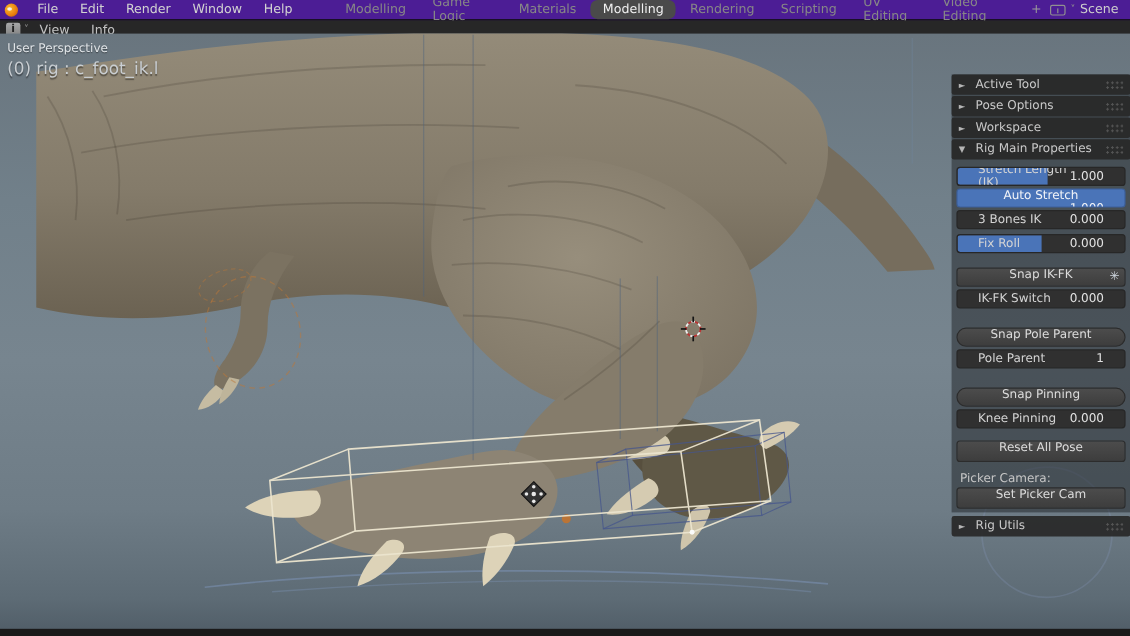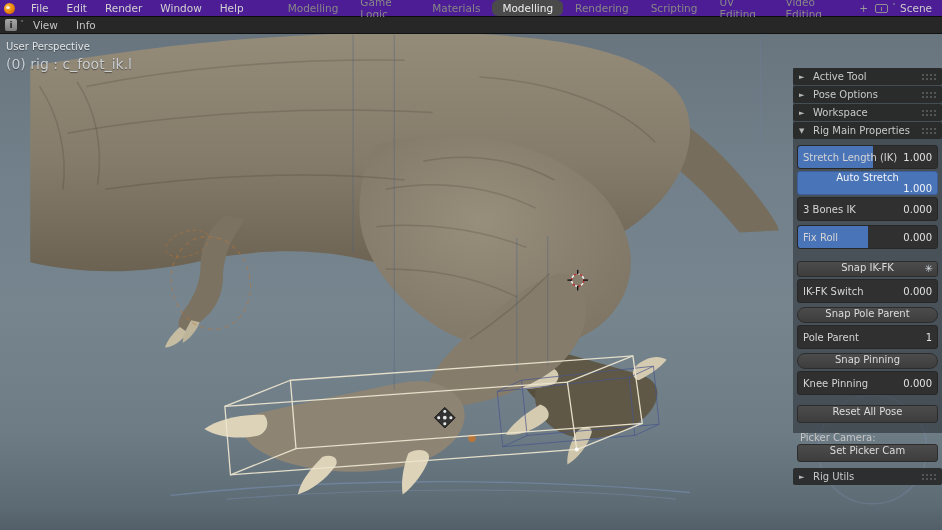--- a/index.html
+++ b/index.html
@@ -29,51 +29,51 @@
 
   
   .infobar { position:absolute; left:0; top:17px; width:942px; height:17px;
              background:#272727; border-bottom:1px solid #121212;
              display:flex; align-items:center; font-size:10.5px; color:#c3c3c3; }
   .editor-icon { width:12px; height:12px; margin:0 3px 0 5px; border-radius:2px;
                  background:linear-gradient(#a8a8a8,#7e7e7e); color:#222;
                  font-size:9px; font-weight:bold; text-align:center; line-height:12px; }
 
   
-  .viewport { position:absolute; left:0; top:34px; width:942px; height:496px;
+  .viewport { position:absolute; left:0; top:28px; width:942px; height:496px;
               background:linear-gradient(180deg,#69757e 0%,#71808a 28%,#77858f 55%,#6e7c86 80%,#5d6b75 95%,#525f69 100%); }
   .viewport svg { position:absolute; left:0; top:0; }
   .vp-overlay { position:absolute; left:6px; top:7px; z-index:5; text-shadow:0 1px 1px rgba(0,0,0,.45); }
   .vp-line1 { font-size:10px; color:#e2e6e9; }
   .vp-line2 { font-size:14px; color:#c9ced2; margin-top:4px; }
 
   
   .npanel { position:absolute; right:0; top:34px; width:149px; height:365px;
             background:rgba(33,36,40,0.52); z-index:6; font-size:10px; color:#cccccc; }
   .phead { height:17px; margin-bottom:1px; background:rgba(40,40,40,0.92);
            display:flex; align-items:center; padding:0 6px; color:#c9c9c9; border-radius:2px; }
   .phead .arr { font-size:7px; color:#b5b5b5; margin-right:6px; width:8px; }
   .phead .grip { margin-left:auto; width:15px; height:8px;
                  background-image:radial-gradient(circle,#5f5f5f 1px,transparent 1.1px);
                  background-size:4px 4px; opacity:.8; }
   .pcontent { padding:5px 4px 0 4px; }
-  .prow { position:relative; height:24px; margin-bottom:2px; background:#303030;
+  .prow { position:relative; height:16px; margin-bottom:2px; background:#303030;
           border:1px solid #272727; border-radius:3px; display:flex; align-items:center;
-          padding:0 5px; overflow:hidden;justify-content:space-between; }
+          padding:0 17px; overflow:hidden;justify-content:space-between; }
   .prow .fill { position:absolute; left:0; top:0; bottom:0; background:#4a74b8; border-radius:2px 0 0 2px; }
   .prow .lbl { position:relative; z-index:1; color:#d4d4d4; }
   .prow .val { position:relative; z-index:1; margin-left:auto; color:#e2e2e2; }
   .prow.fullblue { background:#4a74b8; border-color:#3c5f99;flex-direction:column; }
   .prow.fullblue .lbl,.prow.fullblue .val { color:#f2f4f8; }
   .pbtn { height:16px; margin-bottom:2px; background:linear-gradient(#4c4c4c,#3d3d3d);
           border:1px solid #2c2c2c; border-radius:3px; display:flex; 
           justify-content:center; color:#dcdcdc; position:relative; }
   .pbtn .sparkle { position:absolute; right:4px; top:1px; font-size:10px; color:#cfd6de; }
   .plabel { height:13px; display:flex; align-items:center; padding:0 3px; color:#c6c6c6; }
-  .mt4{margin-top:4px;} .mt6{margin-top:4px;border-radius:8px;} .mt8{margin-top:8px;}
+  .mt4{margin-top:4px;} .mt6{margin-top:16px;border-radius:8px;} .mt8{margin-top:8px;}
   .mt10{margin-top:10px;} .mt12{margin-top:12px;}
   .tall { height:18px; }
   .phead.bottom { margin-top:6px; border-radius:2px; }
 </style>
 </head>
 <body>
 
 <div class="app">
 
   <div class="menubar">

